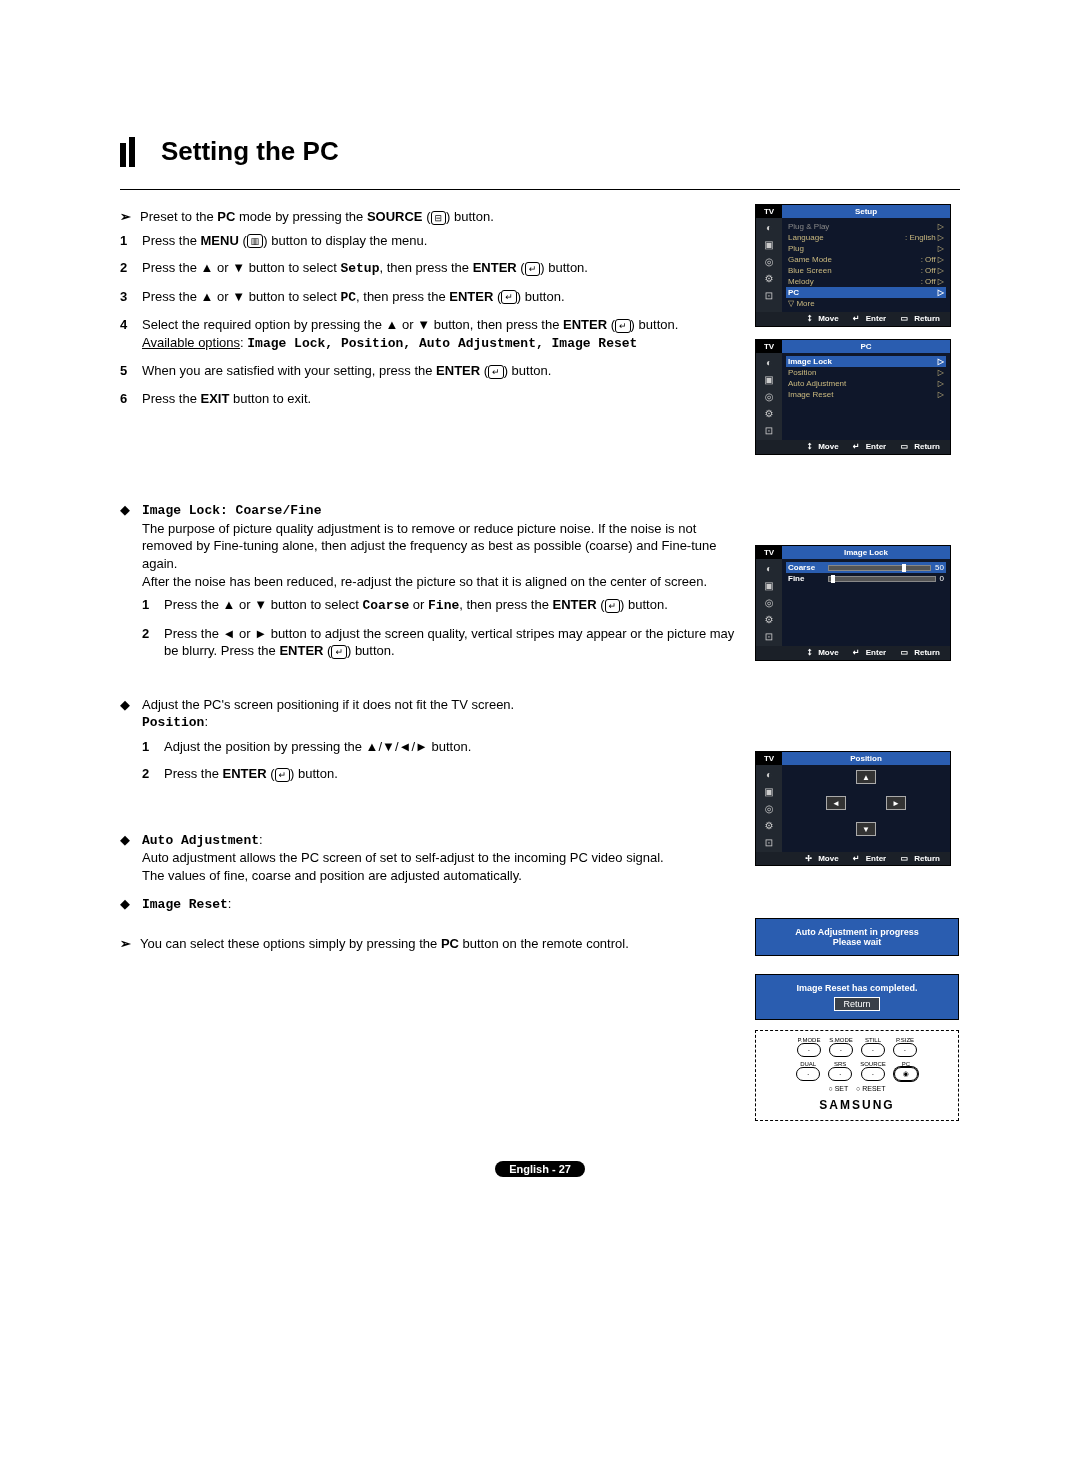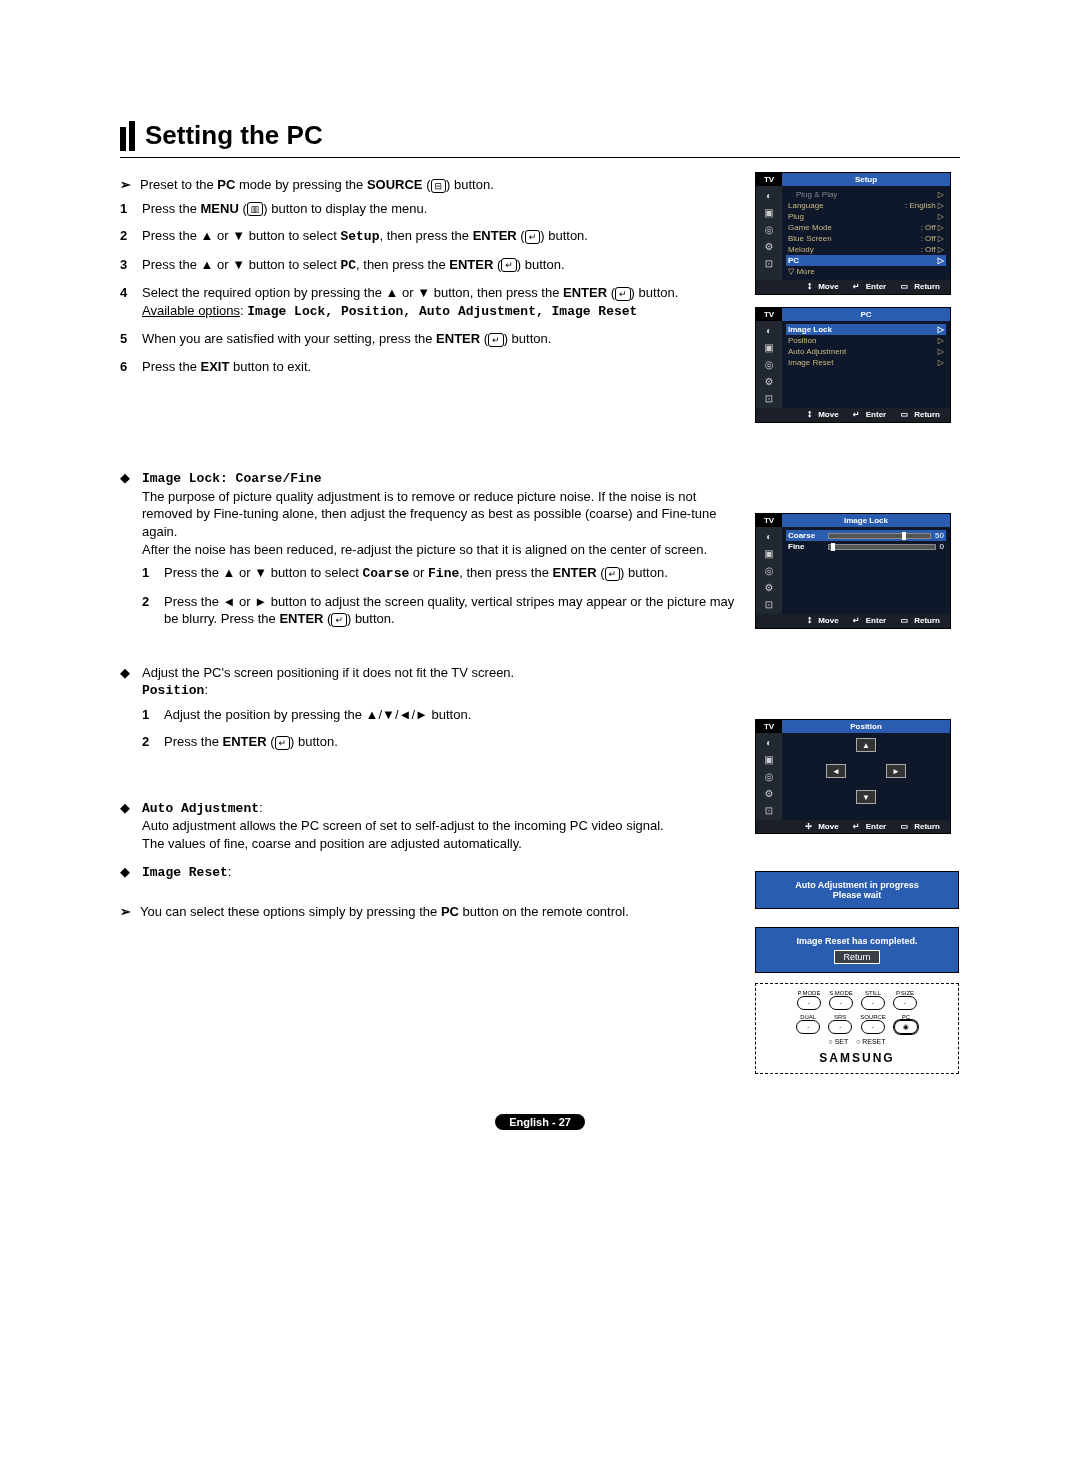--- a/index.html
+++ b/index.html
@@ -30,21 +30,21 @@
   .title-bars span {
     display: inline-block;
     width: 6px;
     height: 30px;
     background: #000;
   }
   .title-bars span:first-child { height: 24px; margin-top:6px;}
   h1 {
     font-size: 26px;
     font-weight: bold;
-    margin: 0;
+    margin: 16px;
   }
   .layout {
     display: flex;
     gap: 20px;
   }
   .left-col {
     flex: 1;
     line-height: 1.35;
   }
   .right-col {
@@ -150,21 +150,21 @@
     flex: 1;
     padding: 3px 4px;
     min-height: 60px;
   }
   .osd-row {
     display: flex;
     justify-content: space-between;
     padding: 1px 2px;
     color: #c9b87f;
   }
-  .osd-row.disabled { color: #888; margin-left: 8px; }
+  .osd-row.disabled { color: #888; }
   .osd-row.selected {
     background: #2a5db0;
     color: #fff;
     font-weight: bold;
   }
   .osd-row .tri {
     color: #c9b87f;
     font-size: 8px;
   }
   .osd-row.selected .tri { color:#fff;}
@@ -215,21 +215,21 @@
   }
   .msgbox {
     background:#2a5db0;
     color:#fff;
     font-size:9px;
     font-weight:bold;
     text-align:center;
     padding:8px 4px;
     width:194px;
     border:1px solid #000;
-    margin-top:3px;
+    margin-top:18px;
   }
   .msgbox .ret-btn {
     display:inline-block;
     border:1px solid #fff;
     padding:1px 8px;
     margin-top:4px;
     background:#3a4048;
     font-weight:normal;
   }
   .remote {

